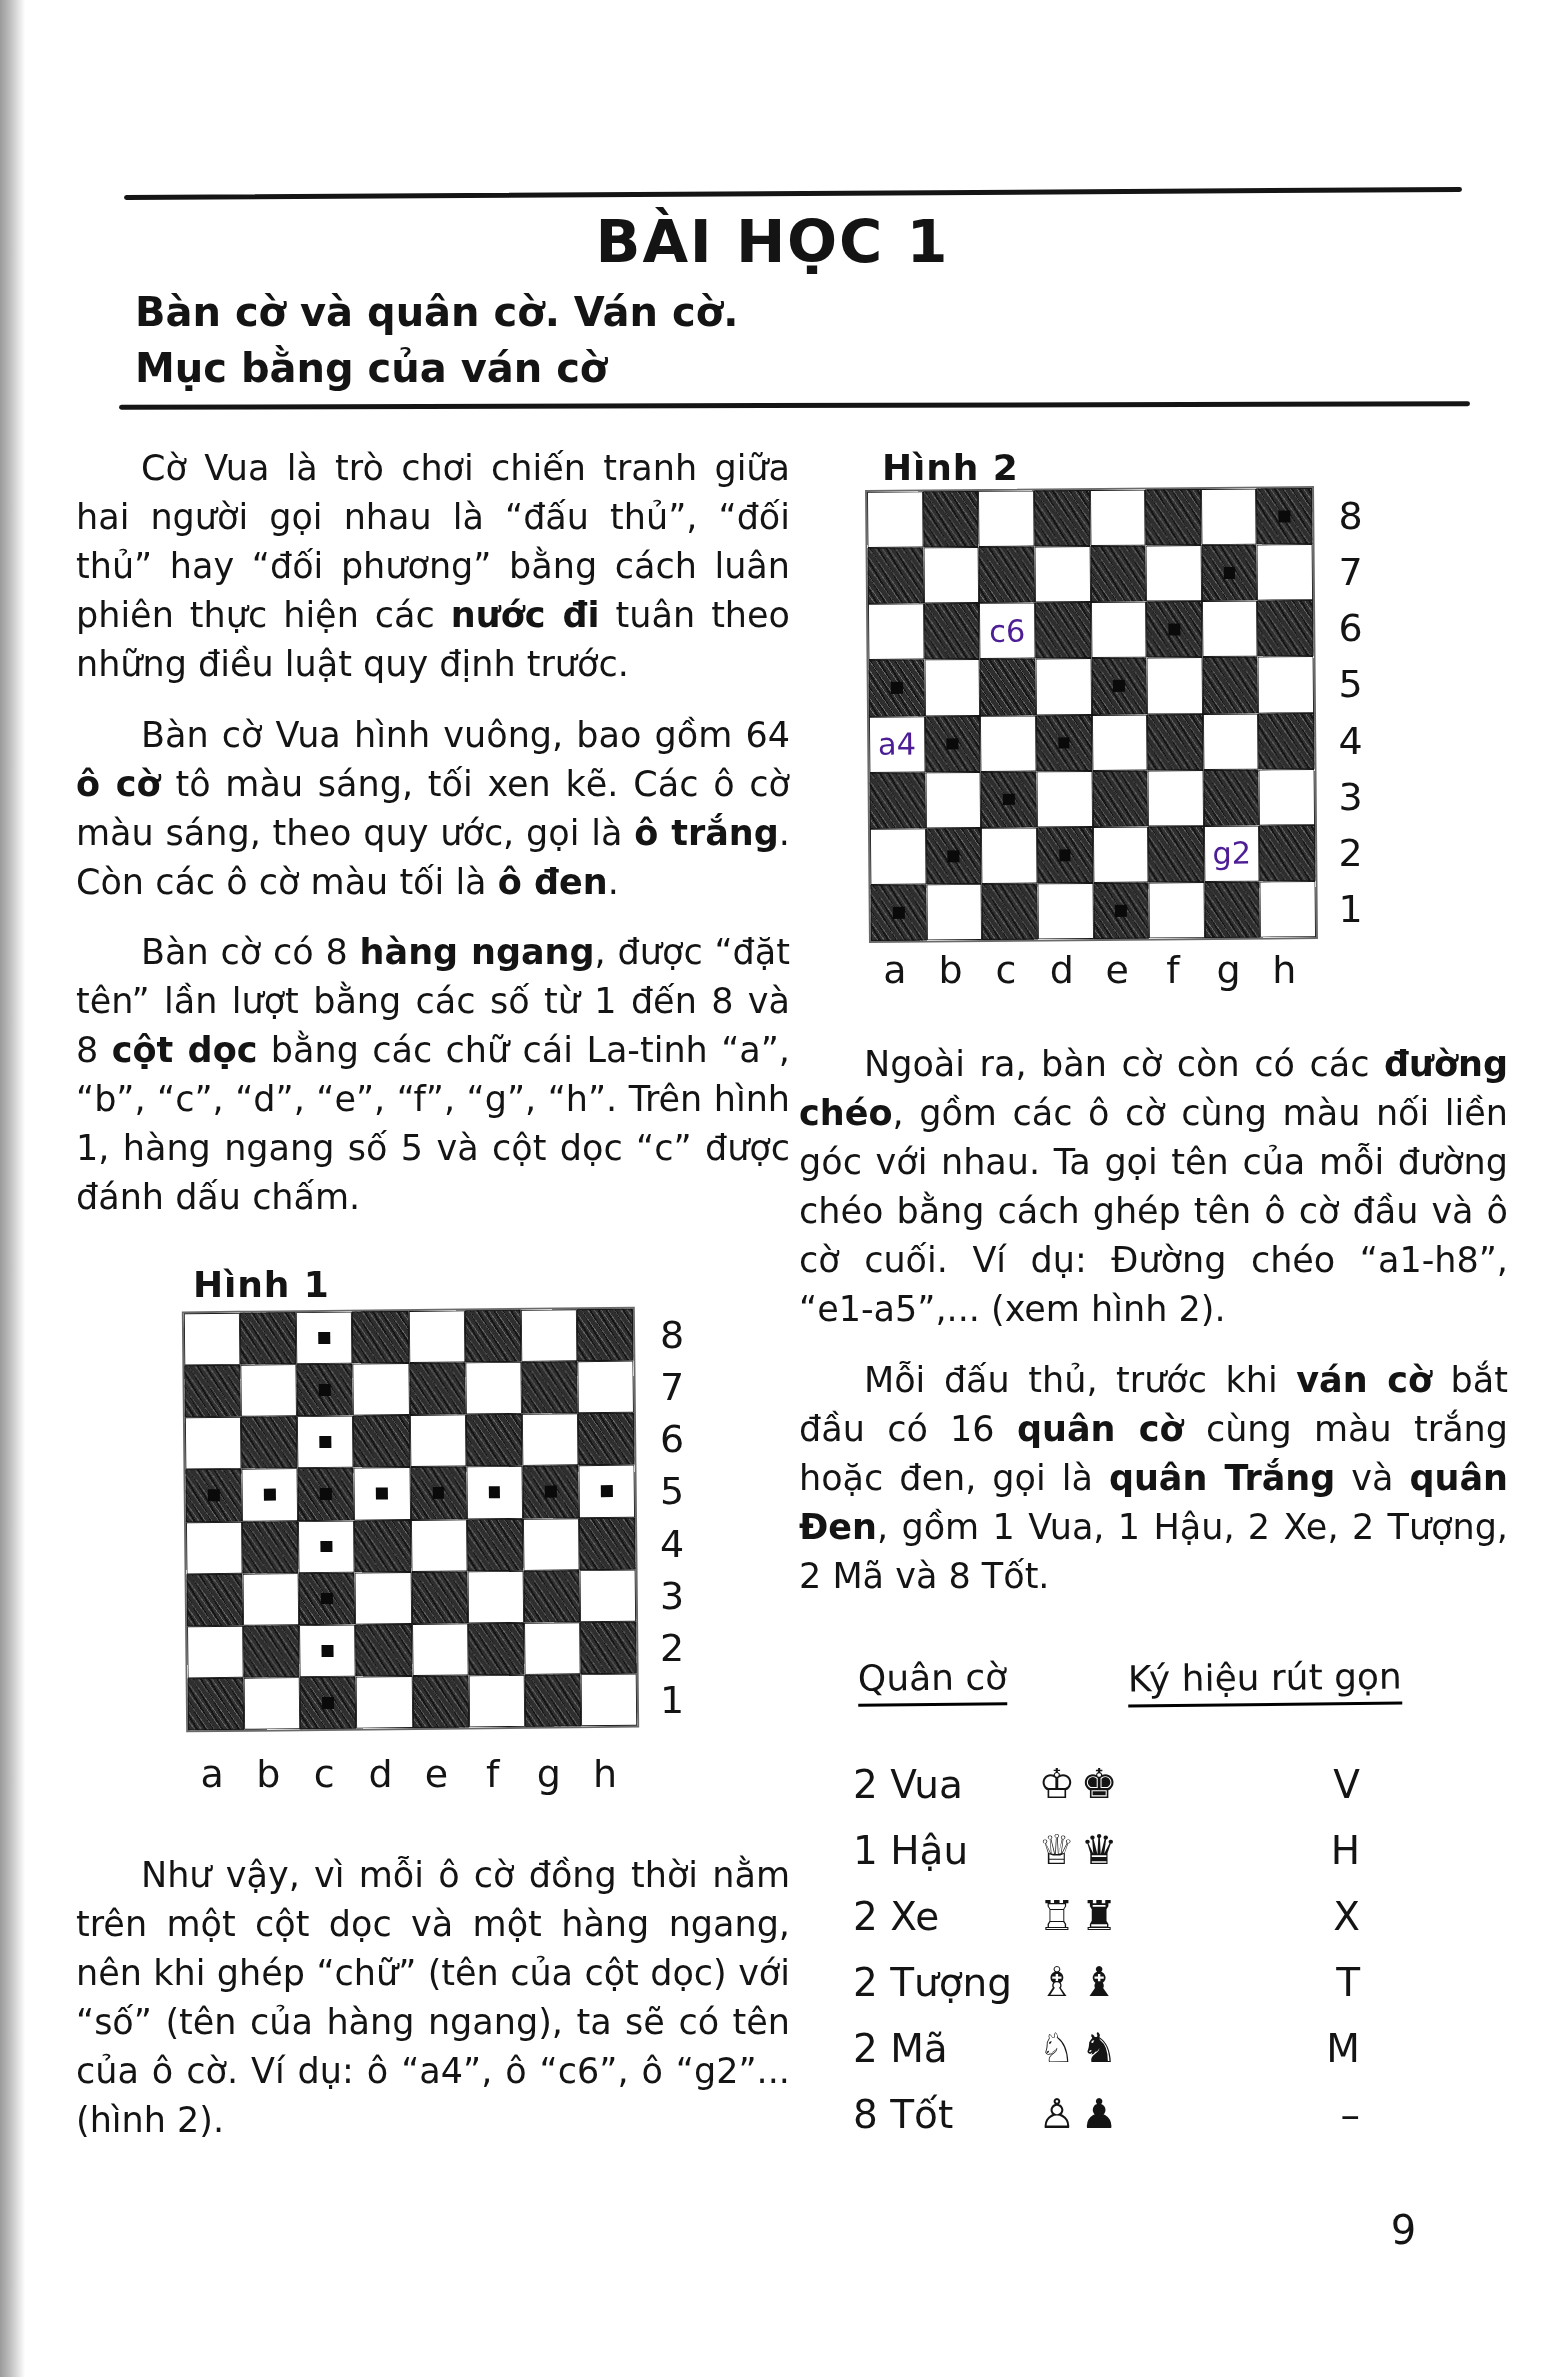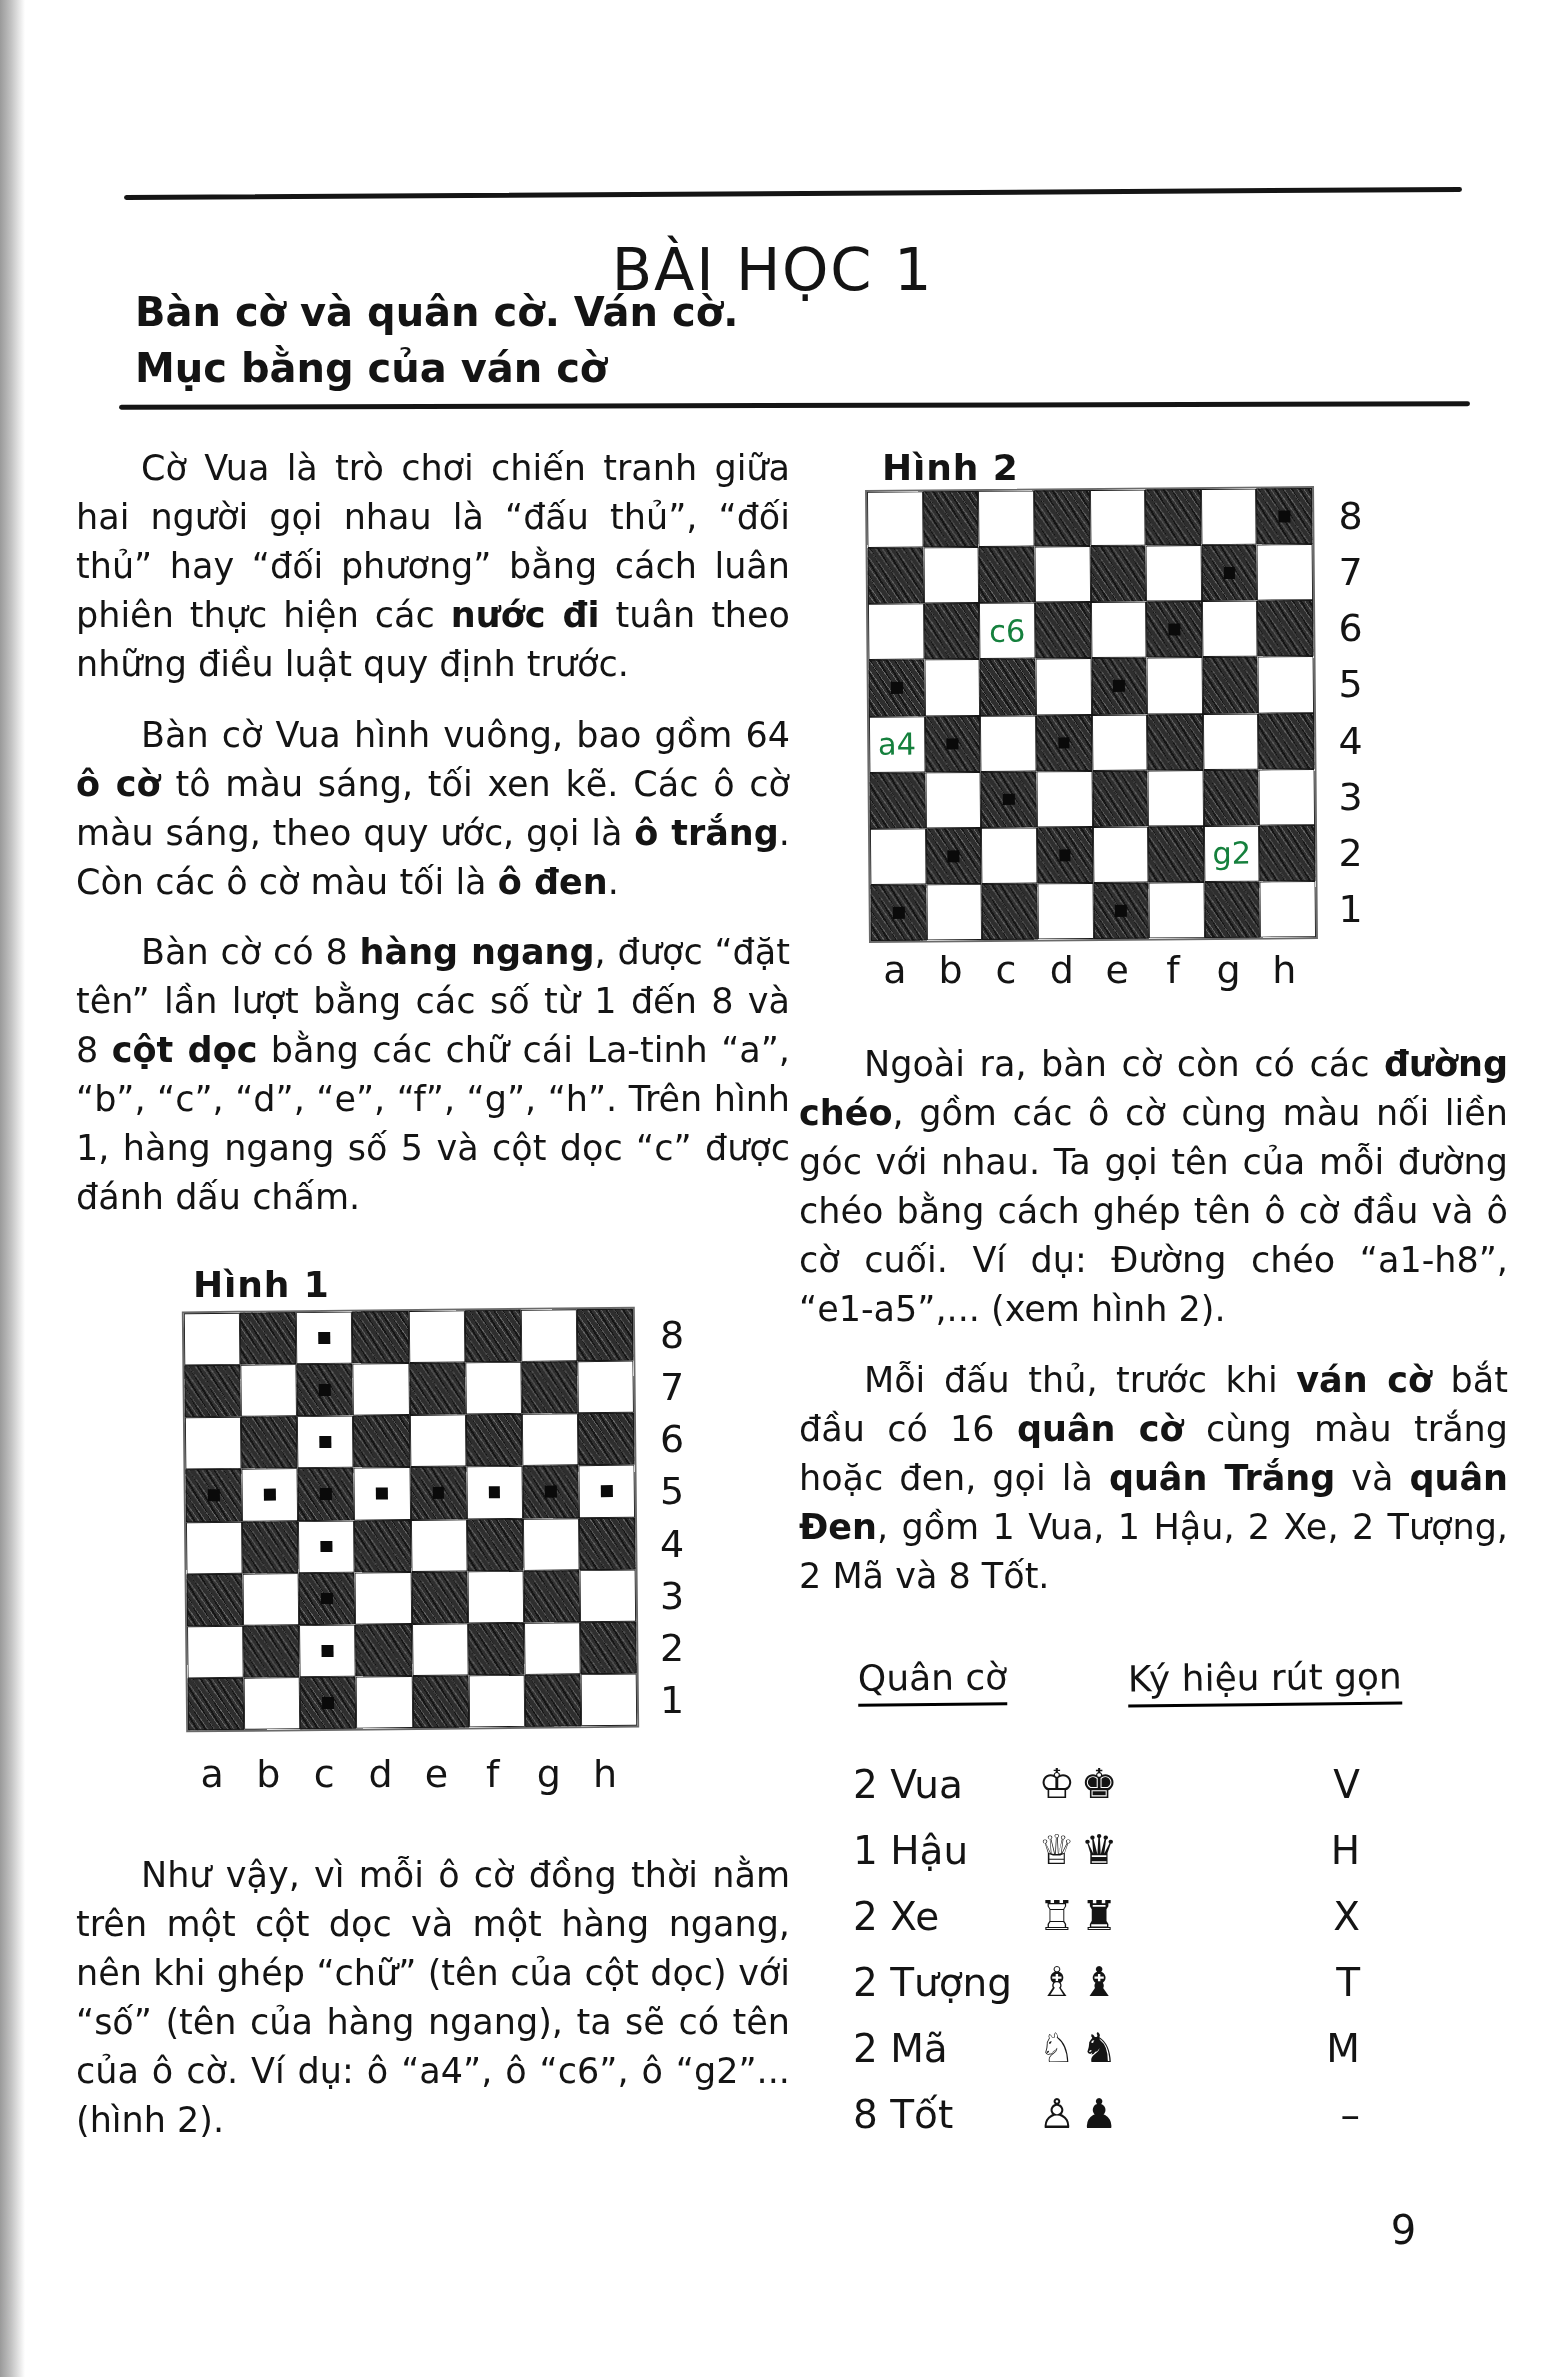--- a/index.html
+++ b/index.html
@@ -10,21 +10,21 @@
   }
   .scan-edge{
     position:absolute;left:0;top:0;width:25px;height:2377px;
     background:linear-gradient(90deg,#9a9a9a 0%,#c3c3c3 45%,#e9e9e9 80%,#ffffff 100%);
   }
   .rule{position:absolute;height:4.5px;background:#151515;border-radius:2.7px;}
   .rule1{left:124px;top:191px;width:1338px;transform:rotate(-0.35deg);}
   .rule2{left:119px;top:403px;width:1351px;transform:rotate(-0.15deg);}
   .title{
     position:absolute;left:135px;top:207px;width:1275px;text-align:center;
-    font-size:59px;font-weight:normal;letter-spacing:1.8px;margin-top:28px;
+    font-size:59px;font-weight:bold;letter-spacing:1.8px;
   }
   .subtitle{position:absolute;left:135px;width:1275px;text-align:left;font-size:40px;font-weight:bold;}
   .subtitle1{top:289px;}
   .subtitle2{top:345px;}
   .col{position:absolute;text-align:justify;font-size:35px;line-height:49px;}
   .col-left{left:76px;top:444px;width:714px;}
   .col-left-bottom{left:76px;top:1851px;width:714px;}
   .col-right{left:799px;top:1040px;width:709px;}
   .para{margin:0 0 21.5px 0;text-indent:65px;}
   .para .bold{font-weight:bold;margin-top:16px;}
@@ -40,21 +40,21 @@
   .board2{left:867px;top:488px;width:445px;height:449px;transform:rotate(-0.5deg);}
   .sq{position:relative;box-shadow:inset 0 0 0 0.9px #161616;}
   .sq.light{background:#ffffff;}
   .sq.dark{
     background-color:#2e2e2e;
     background-image:
       repeating-linear-gradient(55deg,rgba(255,255,255,.28) 0px,rgba(255,255,255,.28) 0.9px,transparent 0.9px,transparent 5.4px),
       repeating-linear-gradient(60deg,rgba(0,0,0,.55) 0px,rgba(0,0,0,.55) 1.8px,transparent 1.8px,transparent 7.2px);
   }
   .dot{position:absolute;left:50%;top:50%;width:11.7px;height:11.7px;background:#0a0a0a;transform:translate(-50%,-50%);}
-  .sq-label{position:absolute;inset:0;display:flex;align-items:center;justify-content:center;font-size:30.5px;color:#15803d;}
+  .sq-label{position:absolute;inset:0;display:flex;align-items:center;justify-content:center;font-size:30.5px;color:#4c1d95;}
   .rank-labels{position:absolute;display:grid;font-size:38px;}
   .rank-labels div{display:flex;align-items:center;justify-content:center;}
   .rank1{left:645px;top:1309px;width:54px;height:417px;grid-template-rows:repeat(8,1fr);}
   .rank2{left:1322px;top:488px;width:57px;height:449px;grid-template-rows:repeat(8,1fr);}
   .file-labels{position:absolute;display:grid;grid-template-columns:repeat(8,1fr);font-size:38px;}
   .file-labels div{display:flex;align-items:center;justify-content:center;}
   .file1{left:184px;top:1749px;width:449px;height:50px;}
   .file2{left:867px;top:945px;width:445px;height:50px;}
   .tbl-header{position:absolute;font-size:36px;font-weight:500;
     border-bottom:3.6px solid #000;padding-bottom:5.4px;}

